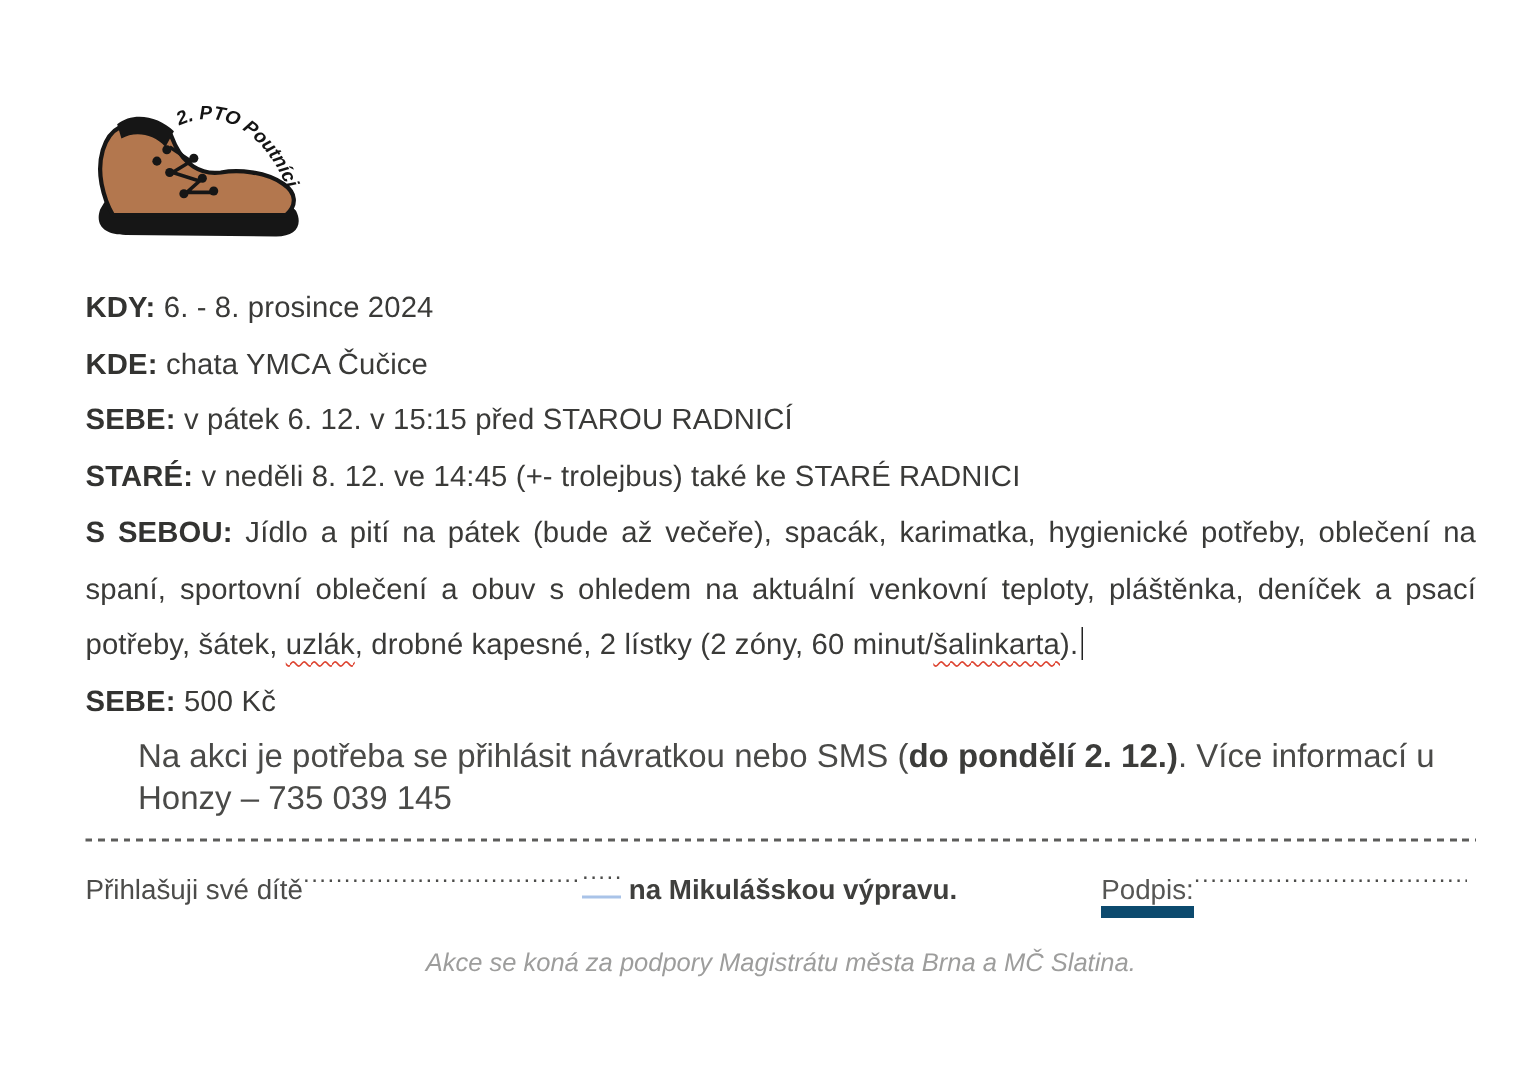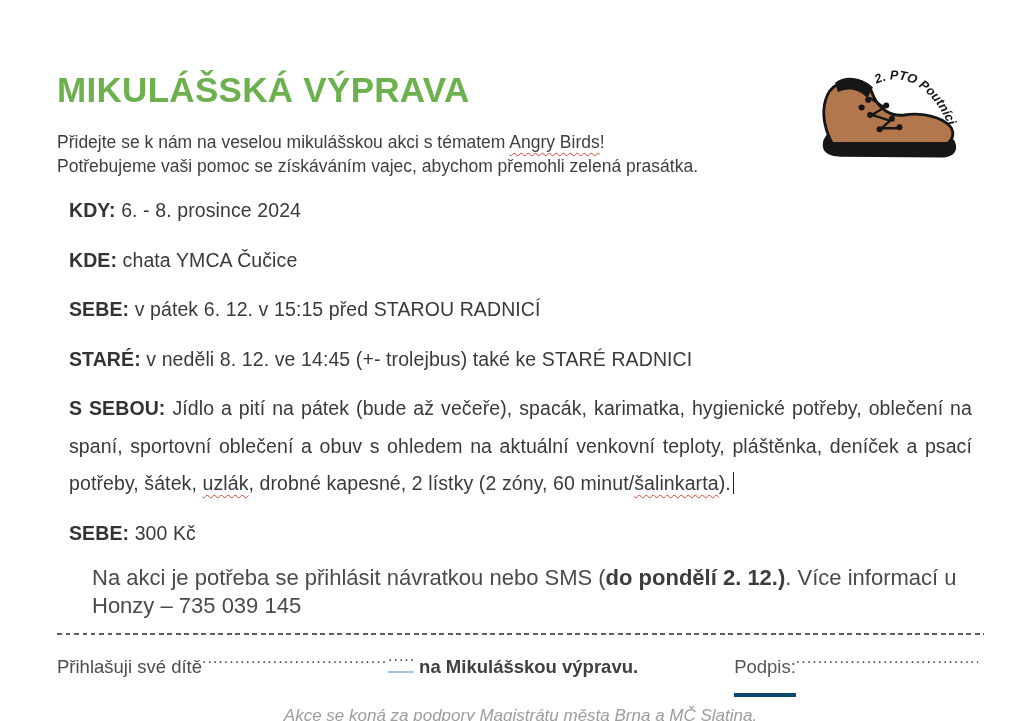--- a/index.html
+++ b/index.html
@@ -11,21 +11,21 @@
   .header{display:flex;align-items:flex-start;}
   .header-left{flex:1;min-width:0;}
   .title{margin:12px 0 0;font-size:35px;line-height:40px;font-weight:800;
          color:#6cb14e;letter-spacing:.3px;}
   .intro{margin:20px 0 0;font-size:17.5px;line-height:24px;color:#3f3f3d;white-space:nowrap;}
   .logo-boot{width:152px;margin:4px 18px 0 0;flex:0 0 auto;}
   .logo-pionyr{width:108px;flex:0 0 auto;}
 
   
   .details{margin-top:14px;}
-  .row{margin:12px;font-size:19.5px;line-height:37.5px;color:#3a3a38;letter-spacing:.1px;}
+  .row{margin:0;font-size:19.5px;line-height:37.5px;color:#3a3a38;letter-spacing:.1px;}
   .row b{font-weight:700;color:#333331;}
   .para{text-align:justify;}
 
   
   .sq{text-decoration:underline;text-decoration-style:wavy;
       text-decoration-color:#dd4330;text-decoration-thickness:1px;text-underline-offset:4px;}
   .caret{display:inline-block;width:1.5px;height:22px;background:#222;
          vertical-align:-4px;margin-left:2px;}
 
   .note{margin:3px 0 0 35px;font-size:22px;line-height:28px;color:#4a4a48;}
@@ -36,36 +36,31 @@
 
   
   .form-line{margin:16px 0 0;font-size:18.5px;line-height:30px;color:#4c4c4a;}
   .form-line.second{margin-top:6px;}
   .bold-inline{font-weight:700;color:#3f3f3d;}
   .dots{display:inline-block;overflow:hidden;white-space:nowrap;vertical-align:baseline;
         font-size:16px;letter-spacing:1px;color:#4c4c4a;}
   .dots-main{width:186px;}
   .dots-flag{width:26px;border-bottom:2px solid #a9c3e8;}
   .dots-sig{width:182px;}
-  .signature-label{margin-left:96px;color:#565654;border-bottom:4px solid #0c4a6e;padding-bottom:16px;margin-top:31px;}
+  .signature-label{margin-left:96px;color:#565654;border-bottom:8px solid #0c4a6e;padding-bottom:1px;margin-top:31px;}
 
   .footer{margin-top:22px;text-align:center;font-style:italic;
           color:#9d9d9c;font-size:17px;line-height:24px;}
 </style>
 </head>
 <body>
 
 <div class="page">
 
   <div class="header">
-    <div class="header-left">
-      <h1 class="title">MIKULÁŠSKÁ VÝPRAVA</h1>
-      <p class="intro"><span>Přidejte se k nám na veselou mikulášskou akci s tématem </span><span class="sq">Angry Birds</span><span>!</span><br>
-      <span>Potřebujeme vaši pomoc se získáváním vajec, abychom přemohli zelená prasátka.</span></p>
-    </div>
 
     <div class="logo-boot">
       <svg viewBox="0 0 160 112" width="152" height="106">
         <path d="M10,82 C6,94 14,100 28,100 L134,101 C148,101 153,93 148,83 L143,78 C100,91 45,88 13,77 Z" fill="#161616"></path>
         <path d="M24,24 C12,30 8,48 11,64 C13,74 16,81 19,86 L141,86 C149,79 148,70 139,64 C126,55 107,54 95,56 C80,58 69,49 63,37 L60,30 C50,20 34,19 24,24 Z" fill="#b3774e" stroke="#161616" stroke-width="3" stroke-linejoin="round"></path>
         <path d="M22,22 C33,13 51,16 62,27 L56,38 C47,28 34,27 25,32 Z" fill="#161616"></path>
         <path d="M59,38 L74,48 L61,56 L80,62 L71,70 L88,70" stroke="#161616" stroke-width="2.5" fill="none"></path>
         <g fill="#161616">
           <circle cx="57" cy="40" r="3.2"></circle>
             <circle cx="76" cy="46" r="3.2"></circle>
@@ -81,21 +76,21 @@
     </div>
 
   </div>
 
   <div class="details">
     <p class="row"><b>KDY:</b><span> 6. - 8. prosince 2024</span></p>
     <p class="row"><b>KDE:</b><span> chata YMCA Čučice</span></p>
     <p class="row"><b>SEBE:</b><span> v pátek 6. 12. v 15:15 před STAROU RADNICÍ</span></p>
     <p class="row"><b>STARÉ:</b><span> v neděli 8. 12. ve 14:45 (+- trolejbus) také ke STARÉ RADNICI</span></p>
     <p class="row para"><b>S SEBOU:</b><span> Jídlo a pití na pátek (bude až večeře), spacák, karimatka, hygienické potřeby, oblečení na spaní, sportovní oblečení a obuv s ohledem na aktuální venkovní teploty, pláštěnka, deníček a psací potřeby, šátek, </span><span class="sq">uzlák</span><span>, drobné kapesné, 2 lístky (2 zóny, 60 minut/</span><span class="sq">šalinkarta</span><span>).</span><span class="caret"></span></p>
-    <p class="row"><b>SEBE:</b><span> 300 Kč</span></p>
+    <p class="row"><b>SEBE:</b><span> 500 Kč</span></p>
   </div>
 
   <p class="note"><span>Na akci je potřeba se přihlásit návratkou nebo SMS (</span><b>do pondělí 2. 12.)</b><span>. Více informací u Honzy – 735 039 145</span></p>
 
   <div class="dashes"></div>
 
 
   <p class="form-line second"><span>Přihlašuji své dítě</span><span class="dots dots-main">........................................................</span><span class="dots dots-flag">............</span><span class="bold-inline"> na Mikulášskou výpravu.</span><span class="signature-label">Podpis:</span><span class="dots dots-sig">........................................................</span></p>
 
   <p class="footer">Akce se koná za podpory Magistrátu města Brna a MČ Slatina.</p>

